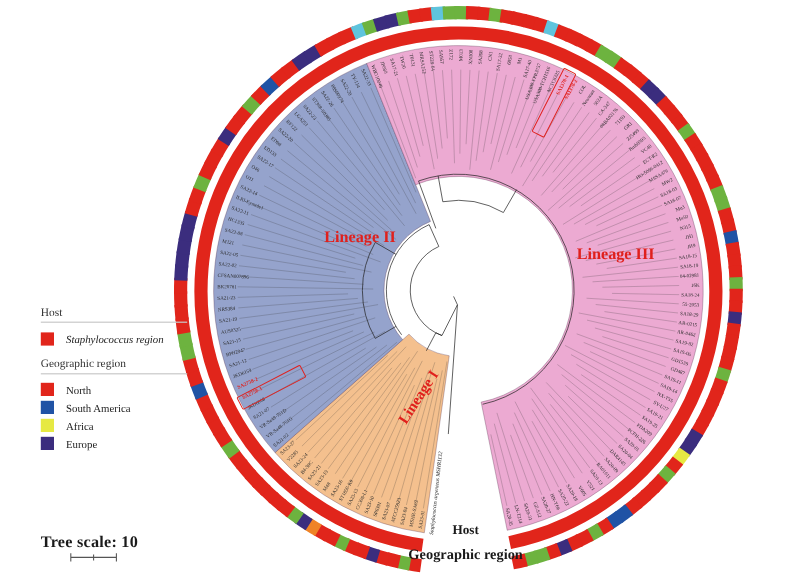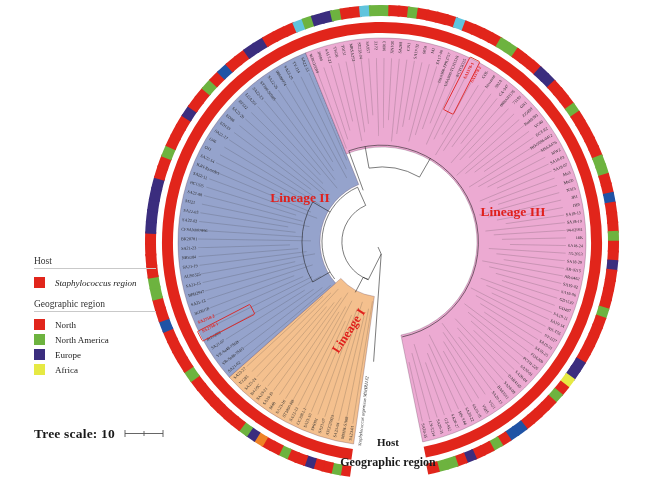--- a/index.html
+++ b/index.html
@@ -6,21 +6,21 @@
   #fig{position:relative;width:658px;height:488px;background:#fff;overflow:hidden;
        font-family:"Liberation Serif","DejaVu Serif",serif;color:#1a1a1a;}
   svg{position:absolute;left:0;top:0;}
   .overlay{position:absolute;}
   .lg-header{font-size:9.5px;color:#333;border-bottom:1px solid #c9c9c9;padding-bottom:2px;
              display:block;width:122px;}
   .li{display:flex;align-items:center;height:15px;}
   .sw{width:11px;height:11px;display:inline-block;margin-right:10px;flex:0 0 auto;}
   .lt{font-size:9px;color:#222;white-space:nowrap;}
   .it{font-style:italic;}
-  #tree-scale{left:34px;top:426px;display:flex;align-items:center;}
+  #tree-scale{left:34px;top:444px;display:flex;align-items:center;flex-direction:column;}
   #tree-scale b{font-size:13.5px;font-weight:bold;letter-spacing:.2px;}
   #ring-label-host{left:388px;top:436px;transform:translateX(-50%);
                    font-weight:bold;font-size:11px;}
   #ring-label-geo{left:388px;top:455px;transform:translateX(-50%);
                   font-weight:bold;font-size:12px;}
   .lineage-label{font-weight:bold;fill:#e0201c;font-family:"Liberation Serif",serif;}
 </style>
 </head>
 <body>
 
@@ -495,29 +495,29 @@
   </div>
 
   <div class="overlay" style="left:34px;top:299px">
     <span class="lg-header">Geographic region</span>
     <div style="margin-top:5px">
         <div class="li">
           <span class="sw" style="background: rgb(225, 37, 27);"></span>
           <span class="lt">North</span>
         </div>
         <div class="li">
-          <span class="sw" style="background: rgb(109, 179, 63);"></span>
-          <span class="lt">North America</span>
+          <span class="sw" style="background: rgb(32, 83, 165);"></span>
+          <span class="lt">South America</span>
+        </div>
+        <div class="li">
+          <span class="sw" style="background: rgb(230, 233, 67);"></span>
+          <span class="lt">Africa</span>
         </div>
         <div class="li">
           <span class="sw" style="background: rgb(59, 45, 126);"></span>
           <span class="lt">Europe</span>
         </div>
-        <div class="li">
-          <span class="sw" style="background: rgb(230, 233, 67);"></span>
-          <span class="lt">Africa</span>
-        </div>
       </div>
   </div>
 
   <div class="overlay" id="ring-label-host">Host</div>
   <div class="overlay" id="ring-label-geo">Geographic region</div>
 </div>
 
 </body></html>

